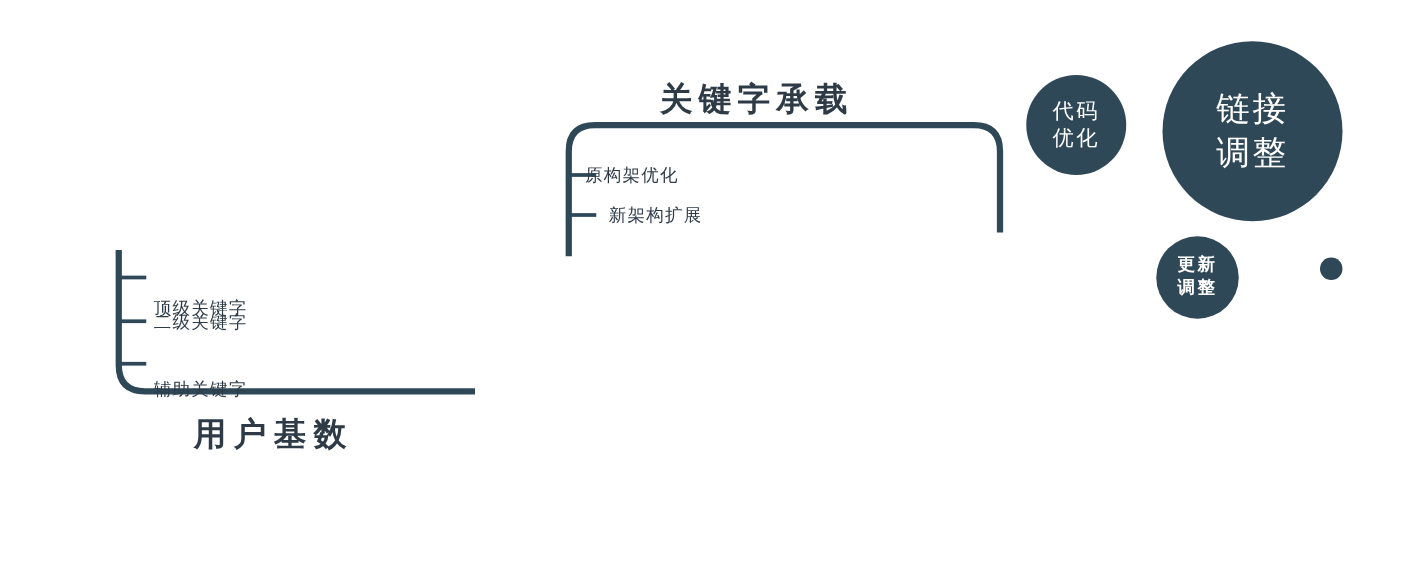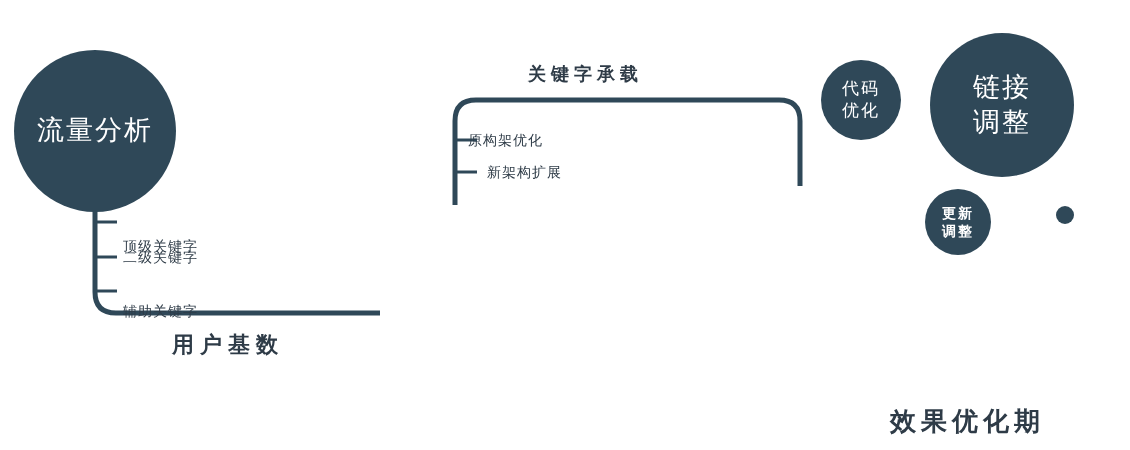--- a/index.html
+++ b/index.html
@@ -28,21 +28,21 @@
     justify-content: center;
     text-align: center;
   }
   .node span { white-space: pre-line; line-height: 1.3; letter-spacing: 2px; }
 
   .c-traffic   { left: 14px;   top: 50px;  width: 162px; height: 162px; font-size: 27px; }
   .c-structure { left: 372px;  top: 196px; width: 152px; height: 152px; font-size: 25px; }
   .c-data      { left: 762px;  top: 182px; width: 112px; height: 112px; font-size: 24px; }
   .c-code      { left: 821px;  top: 60px;  width: 80px;  height: 80px;  font-size: 17px; }
   .c-link      { left: 930px;  top: 33px;  width: 144px; height: 144px; font-size: 27px; }
-  .c-update    { left: 925px;  top: 189px; width: 66px;  height: 66px;  font-size: 14px; font-weight: bold; }
+  .c-update    { left: 925px;  top: 189px; width: 66px;  height: 66px;  font-size: 14px; font-weight: bold; font-family: Liberation Serif, serif; }
   .c-dot       { left: 1056px; top: 206px; width: 18px;  height: 18px; }
   .c-report    { left: 931px;  top: 254px; width: 114px; height: 114px; font-size: 25px; }
 
   .tick {
     position: absolute;
     font-size: 14px;
     color: var(--text-dark);
     line-height: 18px;
     letter-spacing: 1px;
     white-space: nowrap;
@@ -52,42 +52,39 @@
   .t1-2 { left: 123px; top: 282px; margin-top: 20px; }
   .t2-0 { left: 468px; top: 131px; }
   .t2-1 { left: 487px; top: 163px; }
 
   .edge-label {
     position: absolute;
     font-weight: bold;
     color: var(--text-dark);
     white-space: nowrap;
   }
-  .lbl-user-base { left: 172px; top: 330px; font-size: 22px; letter-spacing: 6px; font-family: Liberation Mono, monospace; }
-  .lbl-keyword   { left: 528px; top: 62px;  font-size: 18px; letter-spacing: 5px; }
+  .lbl-user-base { left: 155px; top: 330px; font-size: 26px; letter-spacing: 6px; font-family: Liberation Mono, monospace; }
+  .lbl-keyword   { left: 528px; top: 62px;  font-size: 26px; letter-spacing: 5px; }
   .lbl-effect    { left: 890px; top: 404px; font-size: 26px; letter-spacing: 5px; }
 </style>
 </head>
 <body>
 
 <div class="canvas">
 
   <svg class="connectors" width="1130" height="450" viewBox="0 0 1130 450">
     <path class="flow-path" d="M 95 200 V 292 Q 95 313 116 313 H 380"></path>
     <path class="flow-path" d="M 455 205 V 121 Q 455 100 476 100 H 779 Q 800 100 800 121 V 186"></path>
     <line class="tick-line" x1="95" y1="222" x2="117" y2="222"></line>
     <line class="tick-line" x1="95" y1="257" x2="117" y2="257"></line>
     <line class="tick-line" x1="95" y1="291" x2="117" y2="291"></line>
     <line class="tick-line" x1="455" y1="140" x2="477" y2="140"></line>
     <line class="tick-line" x1="455" y1="172" x2="477" y2="172"></line>
   </svg>
 
-  <div class="node c-traffic">
-    <span>流量分析</span>
-  </div>
 
 
 
   <div class="node c-code">
     <span>代码
 优化</span>
   </div>
 
   <div class="node c-link">
     <span>链接
@@ -103,15 +100,14 @@
 
 
   <div class="tick t1-0">顶级关键字</div>
   <div class="tick t1-1">二级关键字</div>
   <div class="tick t1-2">辅助关键字</div>
   <div class="tick t2-0">原构架优化</div>
   <div class="tick t2-1">新架构扩展</div>
 
   <div class="edge-label lbl-user-base">用户基数</div>
   <div class="edge-label lbl-keyword">关键字承载</div>
-  <div class="edge-label lbl-effect">效果优化期</div>
 
 </div>
 
 </body></html>

